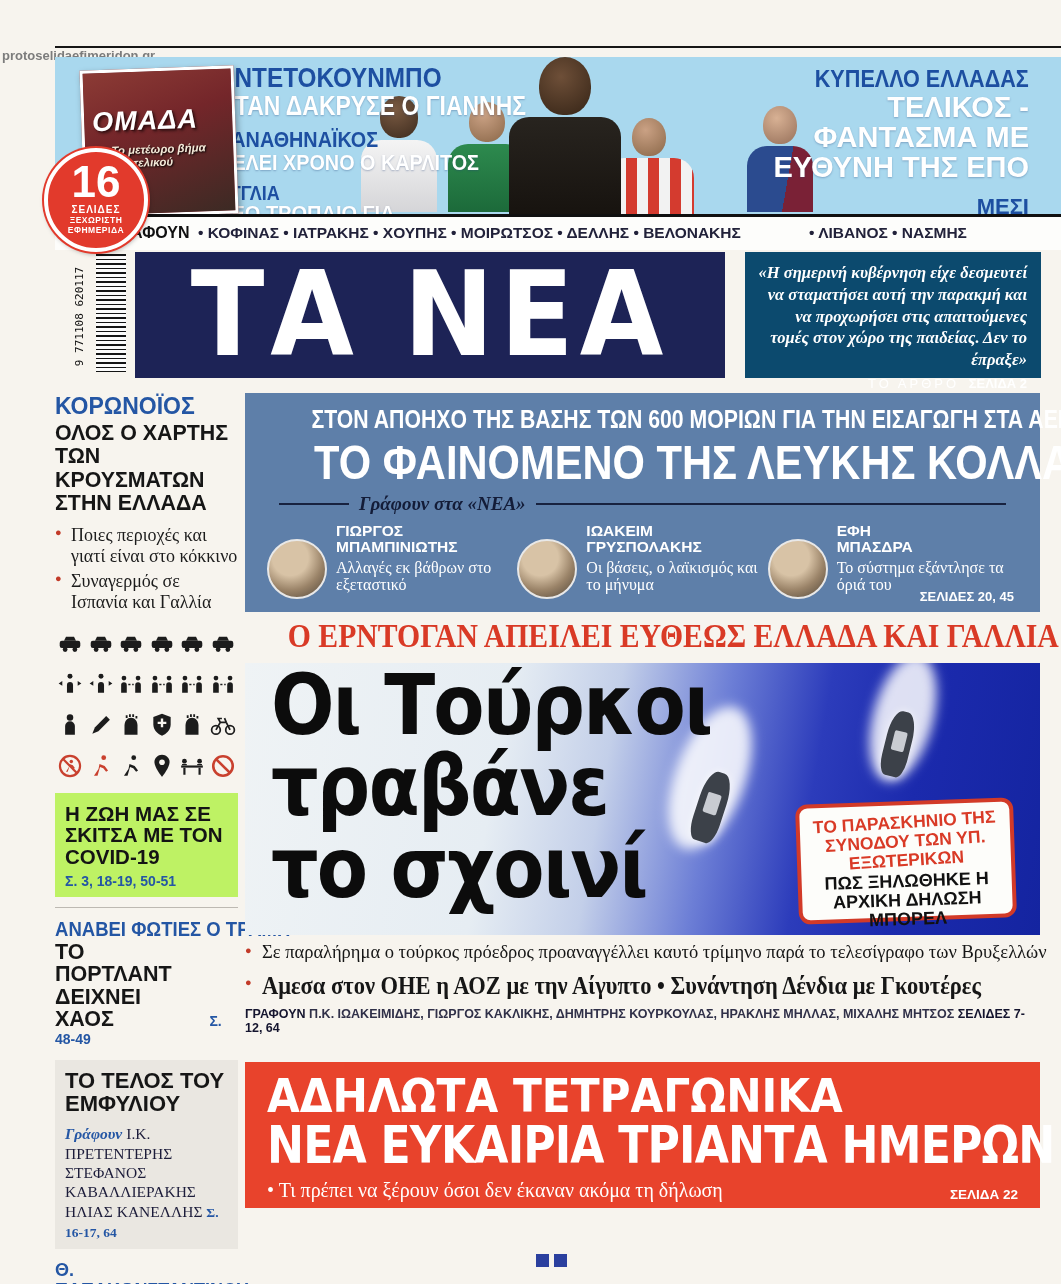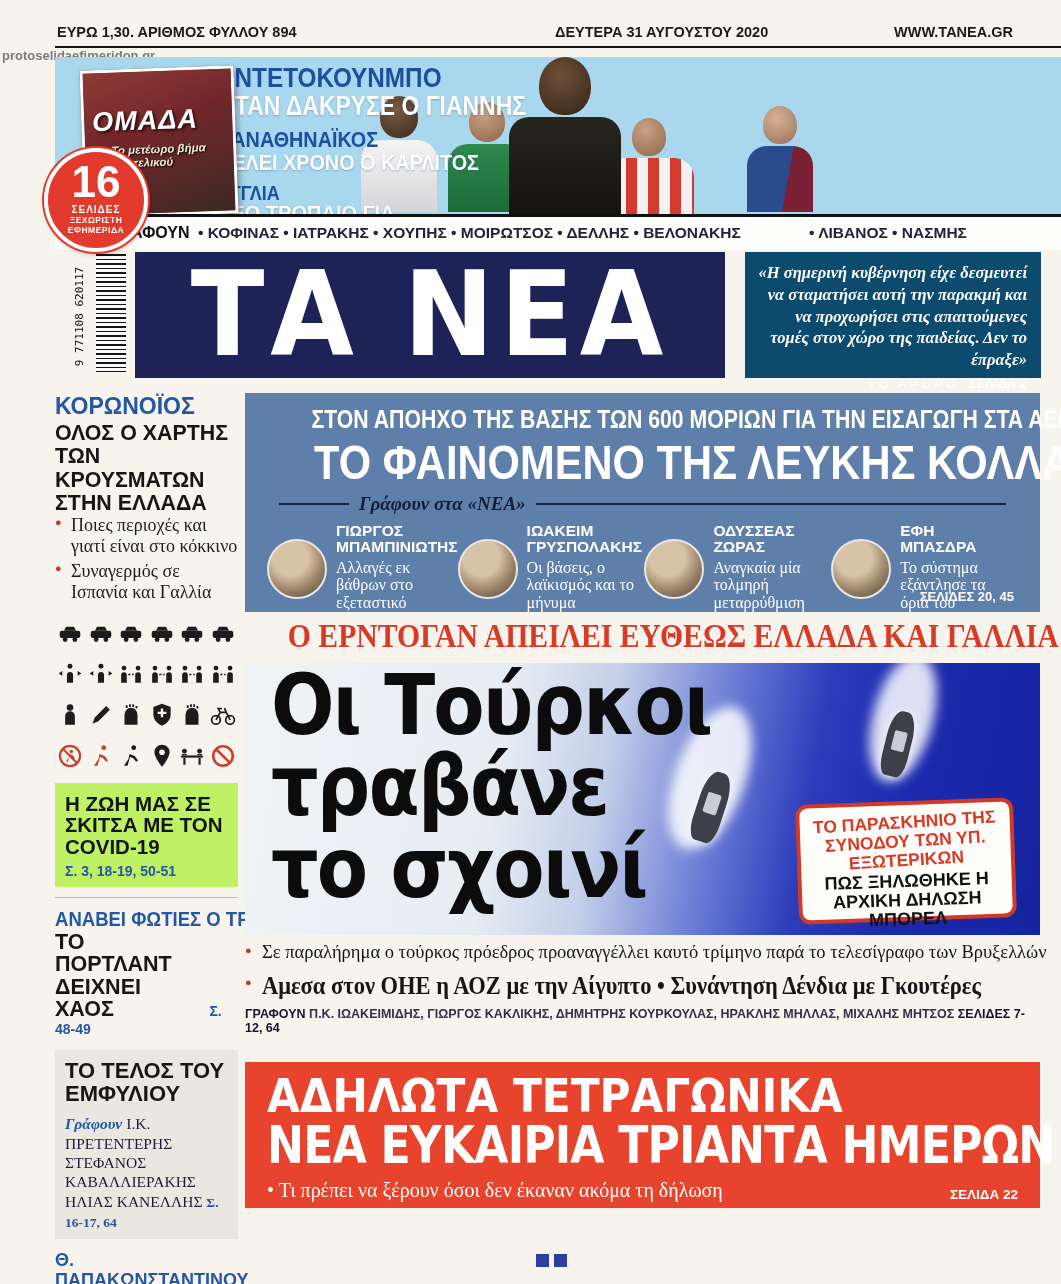--- a/index.html
+++ b/index.html
@@ -75,21 +75,21 @@
   .issue-mark{position:absolute;left:-8px;top:-40px;transform:rotate(-90deg);font-size:12px;font-weight:bold;color:#111;}
 
   
   .sidebar{position:absolute;left:55px;top:393px;width:183px;}
   .sb-kicker{color:#2456a4;font-weight:900;}
   .sb-title{color:#161616;font-weight:900;line-height:1.04;}
   .sb-pages{color:#2456a4;font-weight:900;font-size:14px;}
   .sb-divider{border-top:1.5px solid #bdb9b2;margin:10px 0;}
   .corona .sb-kicker{font-size:23px;}
   .corona .sb-title{font-size:22.5px;margin-top:1px;}
-  .sb-bullets{font-family:"Liberation Serif",serif;font-size:18px;line-height:1.18;color:#1c1c1c;}
+  .sb-bullets{margin-top:10px;font-family:"Liberation Serif",serif;font-size:18px;line-height:1.18;color:#1c1c1c;}
   .sb-bullets div{position:relative;padding-left:16px;margin-bottom:4px;}
   .sb-bullets div::before{content:"●";position:absolute;left:0;top:1px;color:#c23a28;font-size:11px;}
   .icon-grid{display:grid;grid-template-columns:repeat(6,1fr);row-gap:15px;justify-items:center;margin:16px 0 0;}
   .cicon{width:26px;height:26px;}
   .covid-box{margin-top:14px;background:#bef264;padding:10px 10px 8px;}
   .covid-box .cb-title{font-weight:900;font-size:20.5px;line-height:1.05;color:#141414;}
   .covid-box .sb-pages{display:block;margin-top:6px;}
   .trump .sb-kicker{font-size:19.5px;}
   .trump .sb-title{font-size:21.5px;}
   .emf{background:#eae7e1;padding:10px 10px 8px;margin-top:12px;}
@@ -154,25 +154,20 @@
   .bb-page{font-weight:900;font-size:13.5px;}
 
   .print-marks{position:absolute;left:536px;top:1254px;display:flex;gap:5px;}
   .print-marks i{width:13px;height:13px;background:#2b3f9e;display:block;}
 </style>
 </head>
 <body>
 
 <div class="page">
 
-  <div class="topbar">
-    <span class="tb-left">ΕΥΡΩ 1,30. ΑΡΙΘΜΟΣ ΦΥΛΛΟΥ 894</span>
-    <span class="tb-center">ΔΕΥΤΕΡΑ 31 ΑΥΓΟΥΣΤΟΥ 2020</span>
-    <span class="tb-right">WWW.TANEA.GR</span>
-  </div>
   <div class="toprule"></div>
   <div class="watermark">protoselidaefimeridon.gr</div>
 
   <div class="banner">
 
     <div class="athlete" style="left:305px;height:118px;width:78px;">
       <div class="head" style="width:38px;height:42px;background:radial-gradient(circle at 40% 32%,#7a5a42,#4c3categorical 60%,#3c2b1e);background:radial-gradient(circle at 40% 32%,#7a5a42,#3c2b1e);"></div>
       <div class="torso" style="width:76px;height:72px;background:linear-gradient(#f4f4f4,#d5d5d8);"></div>
     </div>
     <div class="athlete" style="left:392px;height:112px;width:80px;">
@@ -200,20 +195,30 @@
       <div class="sp-i1">
         <div class="sp-kicker"><span class="cx s90">ΠΑΝΑΘΗΝΑΪΚΟΣ</span></div>
         <div class="sp-title"><span class="cx s90">ΘΕΛΕΙ ΧΡΟΝΟ Ο ΚΑΡΛΙΤΟΣ</span></div>
       </div>
       <div class="sp-i2" style="width:200px;">
         <div class="sp-kicker"><span class="cx s90">ΑΓΓΛΙΑ</span></div>
         <div class="sp-title">ΝΕΟ ΤΡΟΠΑΙΟ ΓΙΑ ΤΗΝ ΑΡΣΕΝΑΛ</div>
       </div>
     </div>
 
+    <div class="sp-right">
+      <div class="sp-r0">
+        <div class="sp-kicker"><span class="cx cr s90">ΚΥΠΕΛΛΟ ΕΛΛΑΔΑΣ</span></div>
+        <div class="sp-title">ΤΕΛΙΚΟΣ - ΦΑΝΤΑΣΜΑ ΜΕ ΕΥΘΥΝΗ ΤΗΣ ΕΠΟ</div>
+      </div>
+      <div class="sp-r1">
+        <div class="sp-kicker">ΜΕΣΙ</div>
+
+      </div>
+    </div>
   </div>
 
   <div class="mag">
     <div class="mag-photo"></div>
     <div class="mag-title">ΟΜΑΔΑ</div>
     <div class="mag-sub">Το μετέωρο βήμα του τελικού</div>
   </div>
   <div class="badge">
     <div class="num">16</div>
     <div class="b1">ΣΕΛΙΔΕΣ</div>
@@ -429,27 +434,20 @@
       <div class="contrib">
         <div class="cface"></div>
         <div>
           <div class="cname"><span>ΙΩΑΚΕΙΜ</span><br><span>ΓΡΥΣΠΟΛΑΚΗΣ</span></div>
           <div class="ctext">Οι βάσεις, ο λαϊκισμός και το μήνυμα</div>
         </div>
       </div>
       <div class="contrib">
         <div class="cface"></div>
         <div>
-          <div class="cname"><span>ΟΔΥΣΣΕΑΣ</span><br><span>ΖΩΡΑΣ</span></div>
-          <div class="ctext">Αναγκαία μία τολμηρή μεταρρύθμιση</div>
-        </div>
-      </div>
-      <div class="contrib">
-        <div class="cface"></div>
-        <div>
           <div class="cname"><span>ΕΦΗ</span><br><span>ΜΠΑΣΔΡΑ</span></div>
           <div class="ctext">Το σύστημα εξάντλησε τα όριά του</div>
         </div>
       </div>
     </div>
     <div class="edu-pages">ΣΕΛΙΔΕΣ 20, 45</div>
   </div>
 
   <div class="red-kicker"><span class="cx cc s90">Ο ΕΡΝΤΟΓΑΝ ΑΠΕΙΛΕΙ ΕΥΘΕΩΣ ΕΛΛΑΔΑ ΚΑΙ ΓΑΛΛΙΑ</span></div>
 

